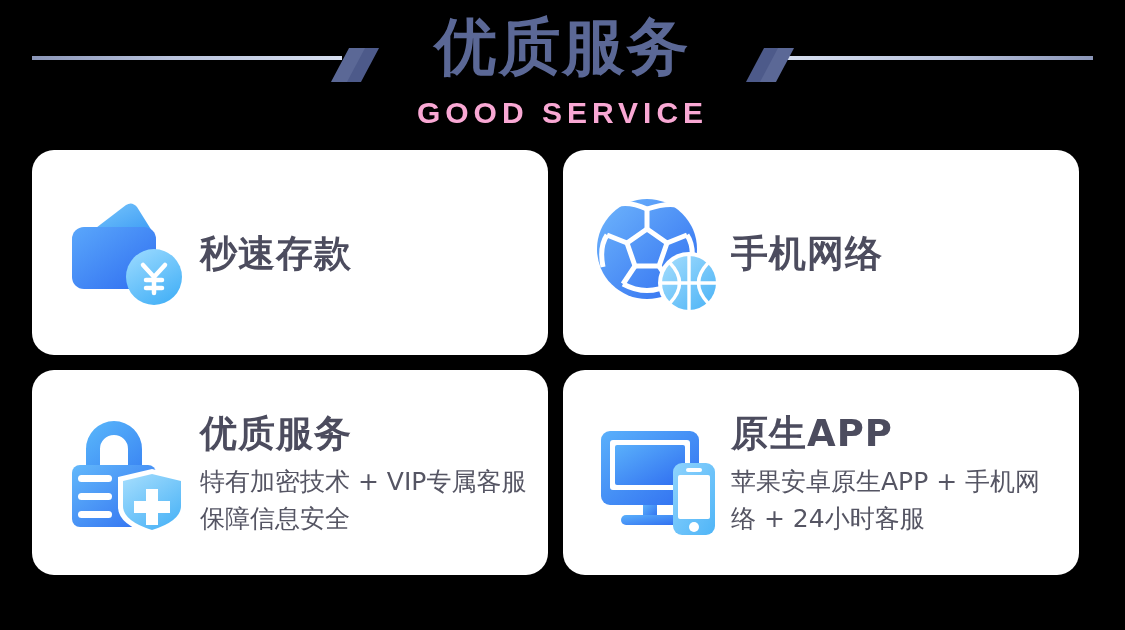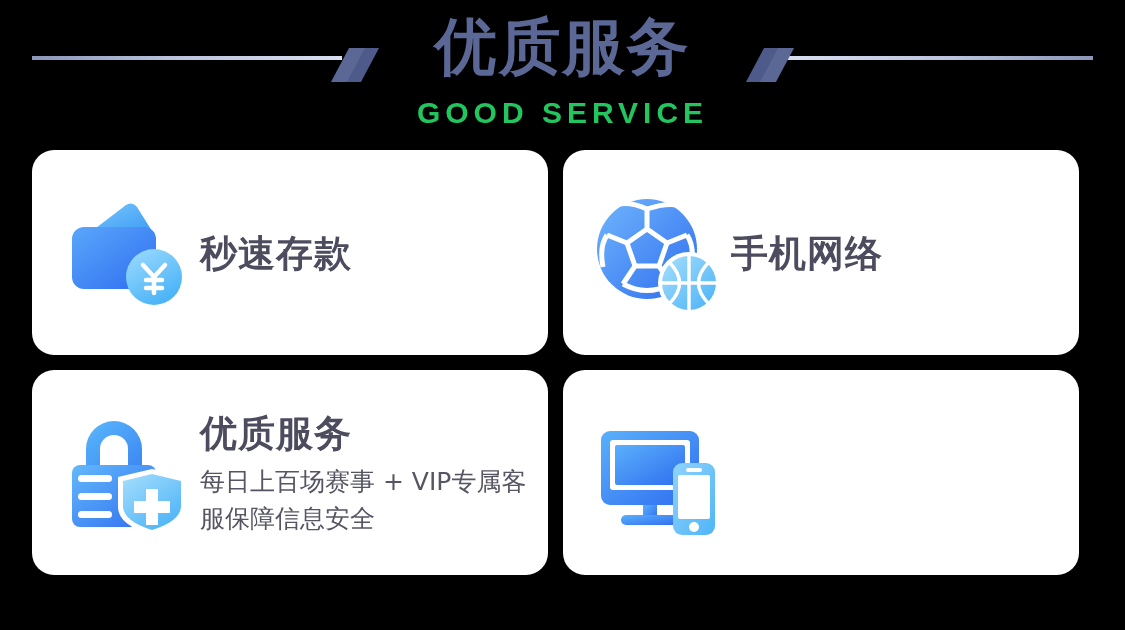--- a/index.html
+++ b/index.html
@@ -35,21 +35,21 @@
     text-align:center;
     font-size:62px; font-weight:bold; letter-spacing:2px;
     color:#5b6896;
     line-height:86px;
     font-family:"DejaVu Sans","Liberation Sans",sans-serif;
   }
   .title-en {
     position:absolute; left:0; top:96px; width:1125px;
     text-align:center;
     font-size:30px; font-weight:bold; letter-spacing:5px;
-    color:#22c55e;
+    color:#f9a8d4;
     line-height:34px;
   }
 
   
   .grid {
     position:absolute; left:32px; top:150px;
     width:1061px; height:450px;
     display:grid;
     grid-template-columns:516px 516px;
     grid-template-rows:205px 205px;
@@ -209,21 +209,21 @@
           <rect x="18" y="104" width="34" height="7" rx="3.5"></rect>
         </g>
 
         <path d="M92 62 L126 70 L126 100 Q126 118 92 128 Q58 118 58 100 L58 70 Z" fill="#ffffff"></path>
         <path d="M92 67 L121 74 L121 99 Q121 114 92 123 Q63 114 63 99 L63 74 Z" fill="url(#g3c)"></path>
         <path d="M86 82 h12 v12 h12 v12 h-12 v12 h-12 v-12 h-12 v-12 h12 Z" fill="#ffffff"></path>
       </svg>
     </div>
     <div class="txt">
       <div class="card-title">优质服务</div>
-      <div class="card-desc wide">每日上百场赛事 + VIP专属客服保障信息安全</div>
+      <div class="card-desc wide">特有加密技术 + VIP专属客服保障信息安全</div>
     </div>
   </div>
 
   <div class="card">
     <div class="icon-wrap">
       <svg width="132" height="132" viewBox="0 0 132 132">
         <defs>
           <linearGradient id="g4a" x1="0" y1="0" x2="1" y2="1">
             <stop offset="0" stop-color="#5ab0fb"></stop>
               <stop offset="1" stop-color="#2f6df0"></stop>
@@ -240,16 +240,18 @@
         <rect x="52" y="98" width="14" height="14" fill="url(#g4a)"></rect>
         <rect x="30" y="108" width="58" height="10" rx="5" fill="url(#g4a)"></rect>
 
         <rect x="82" y="56" width="42" height="72" rx="9" fill="url(#g4b)"></rect>
         <rect x="87" y="68" width="32" height="44" rx="2" fill="#ffffff"></rect>
         <rect x="95" y="61" width="16" height="4" rx="2" fill="#ffffff"></rect>
         <circle cx="103" cy="120" r="5" fill="#ffffff"></circle>
       </svg>
     </div>
     <div class="txt">
+      <div class="card-title">原生APP</div>
+      <div class="card-desc wide">苹果安卓原生APP + 手机网络 + 24小时客服</div>
     </div>
   </div>
 
 </div>
 
 </body></html>

